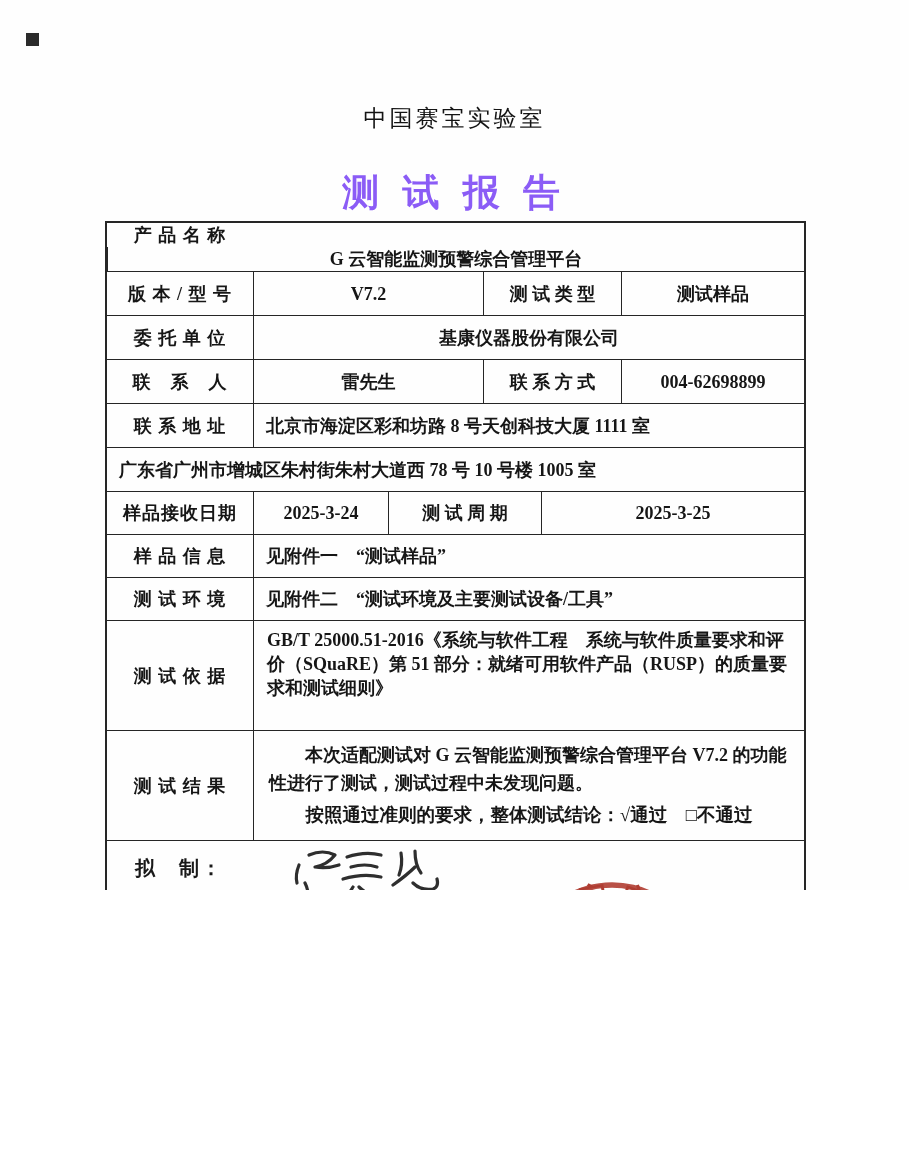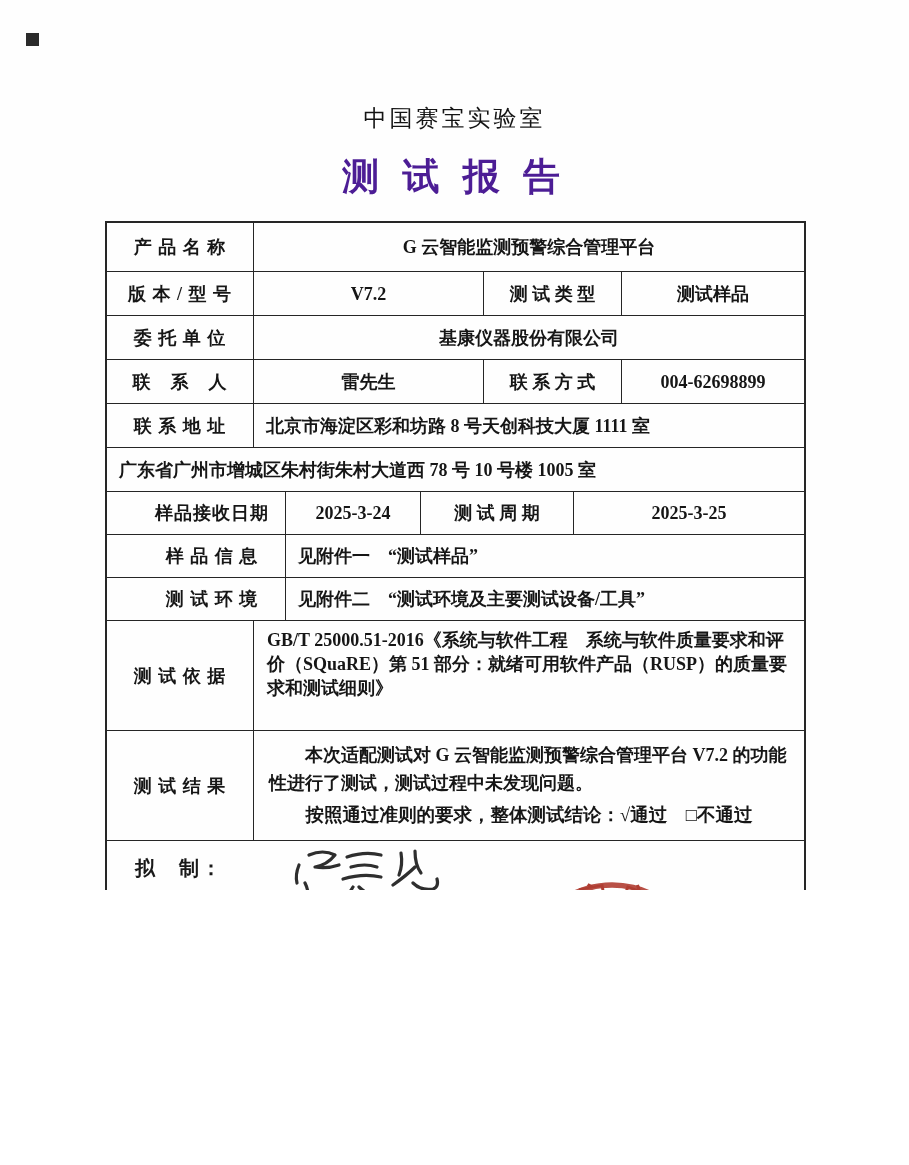--- a/index.html
+++ b/index.html
@@ -8,43 +8,43 @@
     position:relative; width:909px; height:890px; background:#fefefe;
     font-family:"Liberation Serif","DejaVu Serif",serif; color:#1a1a1a;
     overflow:hidden;
   }
   .corner-mark { position:absolute; left:26px; top:33px; width:13px; height:13px; background:#2b2b2b; }
   .org-title {
     position:absolute; top:103px; left:0; width:100%; text-align:center;
     font-size:23px; letter-spacing:3px; color:#141414;
   }
   .doc-title {
-    position:absolute; top:152px; left:0; width:100%; text-align:center;
-    font-size:37px; font-weight:bold; letter-spacing:7px; color:#4c1d95;
+    position:absolute; top:168px; left:0; width:100%; text-align:center;
+    font-size:37px; font-weight:bold; letter-spacing:7px; color:#8b5cf6;
   }
   .report-table {
     position:absolute; left:105px; top:221px; width:701px;
     border:2px solid #262626; background:#fefefe;
   }
   .trow { display:flex; align-items:stretch; }
   .trow + .trow { border-top:1.5px solid #262626; }
   .cell {
     display:flex; align-items:center; justify-content:center;
     font-weight:bold; font-size:18px; line-height:24px; color:#161616;
     min-width:0;
   }
   .cell + .cell { border-left:1.5px solid #262626; }
   .lab  { width:146px; flex:none; letter-spacing:1px; }
   .w230 { width:230px; flex:none; }
   .w138 { width:138px; flex:none; }
   .w135 { width:135px; flex:none; }
   .w153 { width:153px; flex:none; }
   .rest { flex:1; }
   .left { justify-content:flex-start; padding:0 12px; }
-  .h48 { height:48px; } .h44 { height:44px; } .h43 { height:43px;padding-left:32px; }
+  .h48 { height:48px;flex-direction:column; } .h44 { height:44px; } .h43 { height:43px; }
   .h110 { height:110px; } .h235 { height:235px; }
   .para-cell { display:block; padding:7px 13px; text-align:left; }
   .para-cell .basis-text { font-size:18px; line-height:24px; }
   .result-cell { display:block; padding:10px 15px 4px; text-align:left; }
   .result-cell .result-par { font-size:18px; line-height:28px; text-indent:2em; }
   .result-cell .result-concl { font-size:18.5px; text-align:center; margin-top:6px; font-weight:bold; }
   .sig-area { position:relative; display:block; }
   .sig-label {
     position:absolute; font-size:20px; font-weight:bold; letter-spacing:2px; color:#191919;
   }

